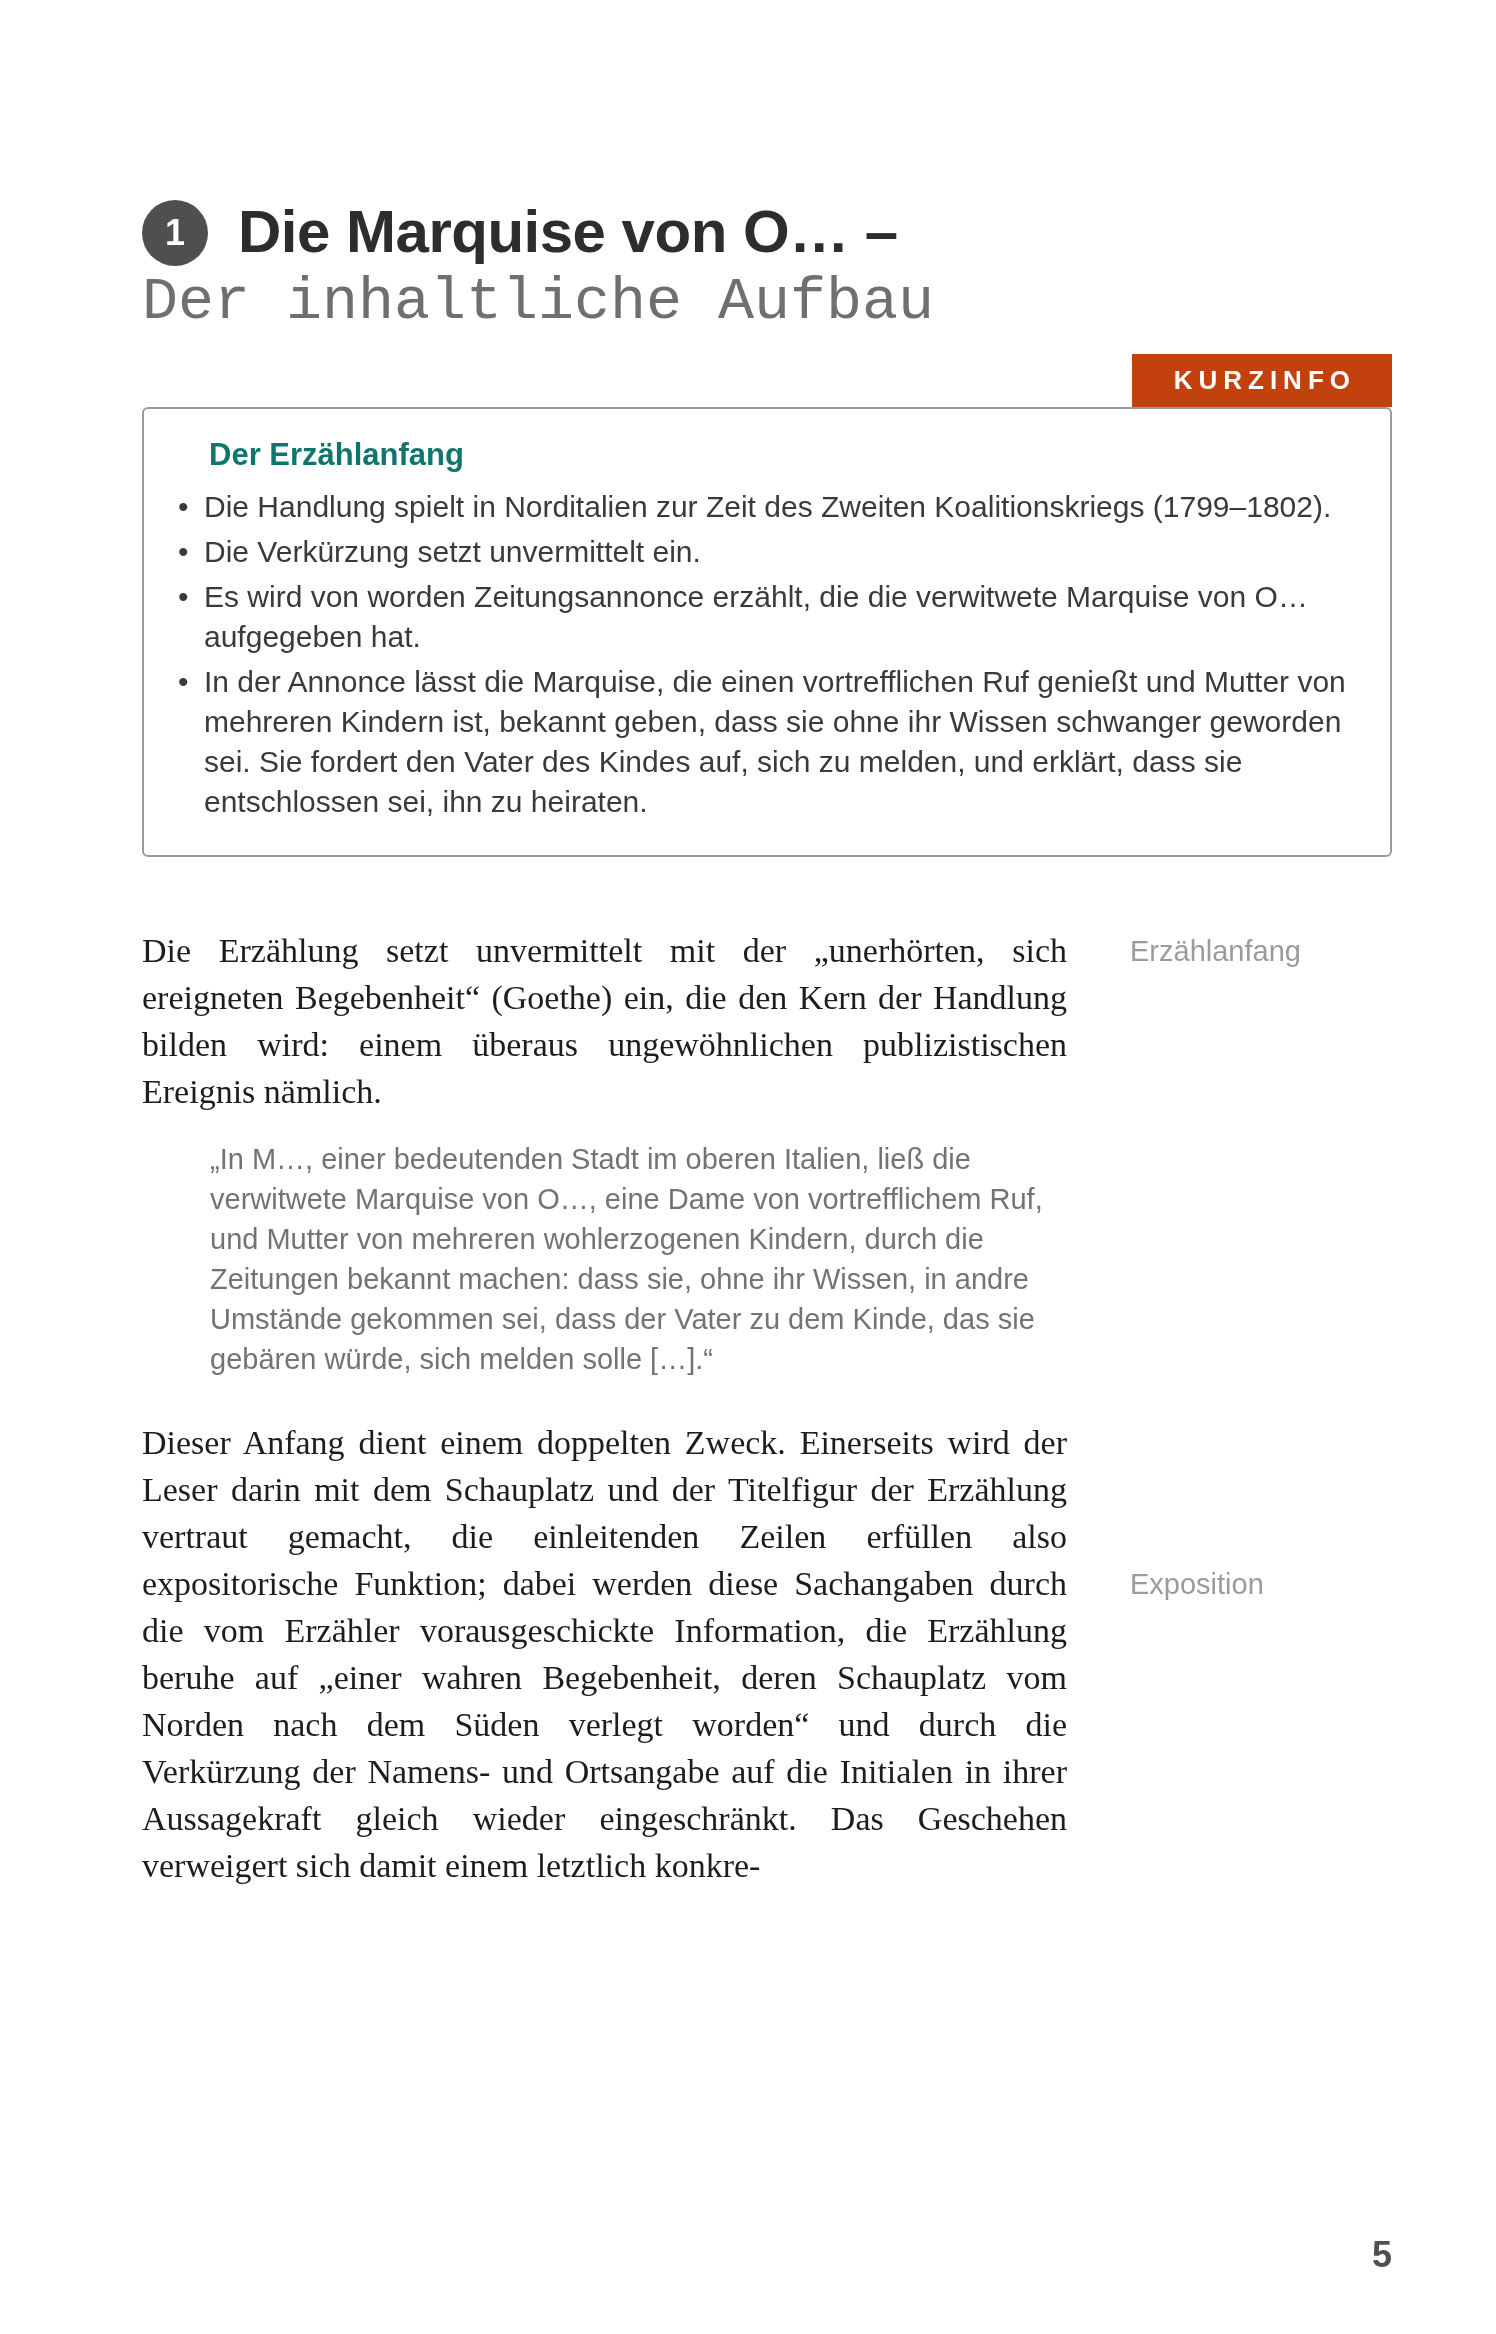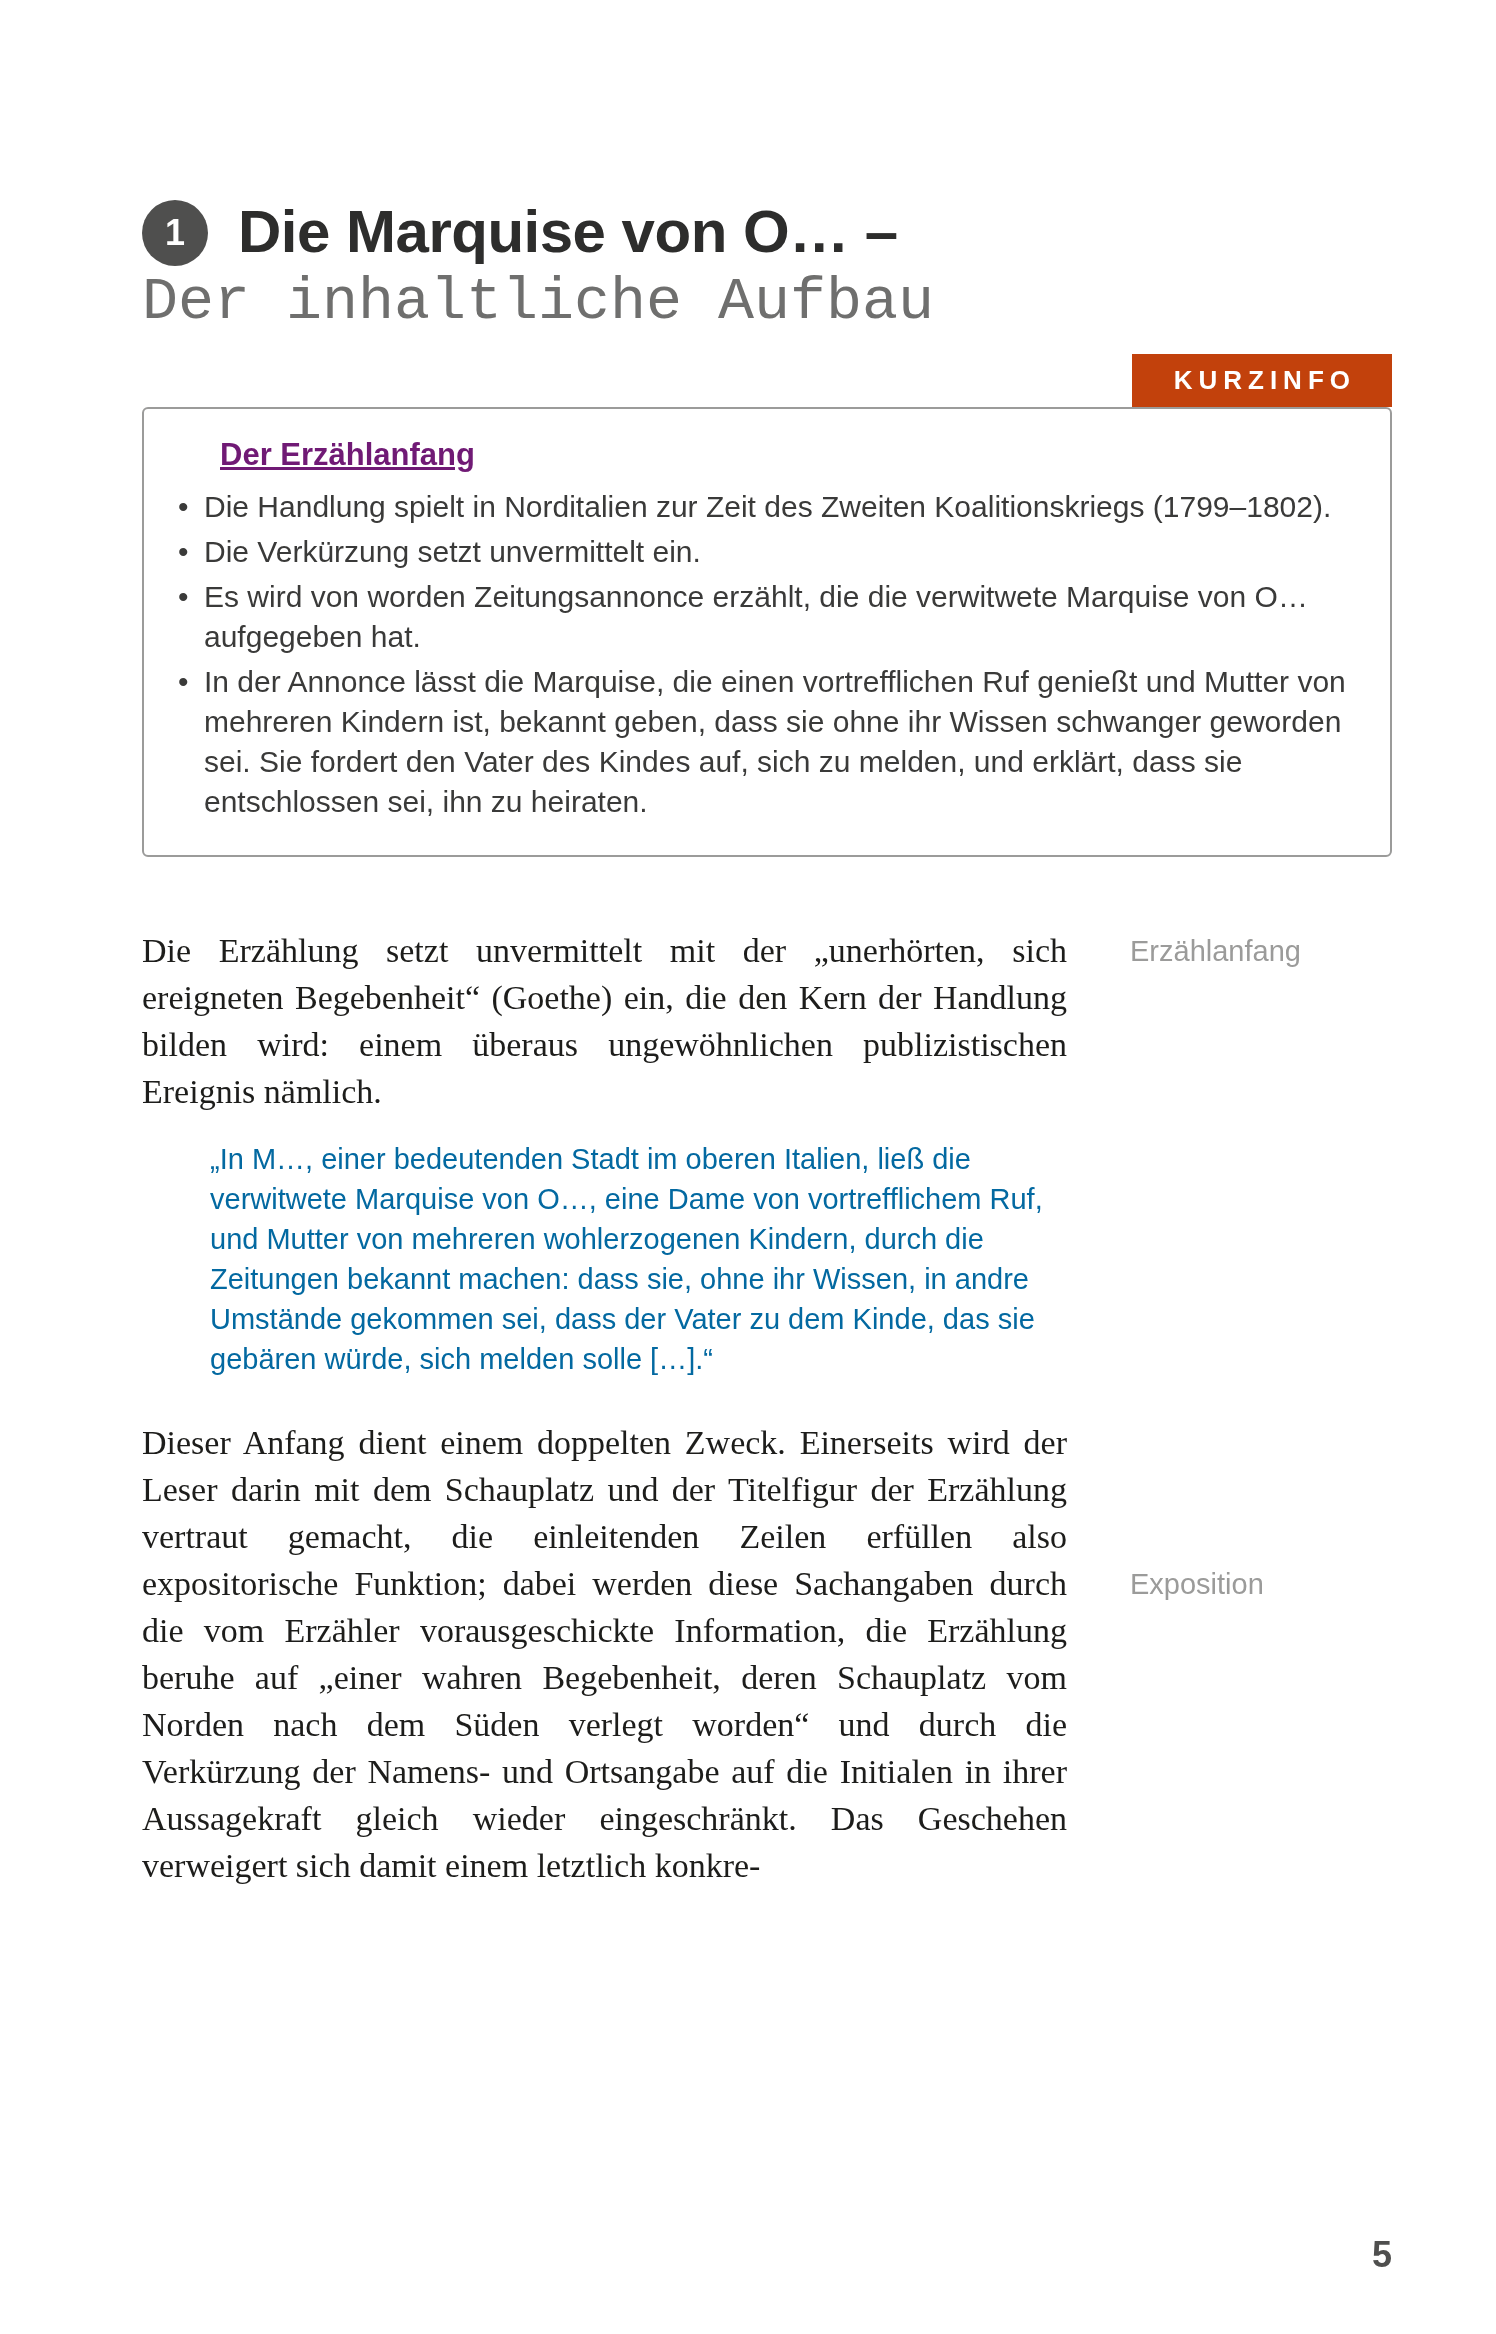--- a/index.html
+++ b/index.html
@@ -84,25 +84,24 @@
     border-radius: 6px;
     padding: 26px 40px 28px 34px;
     color: #3a3a39;
     font-size: 30px;
     line-height: 40px;
     font-family: "Liberation Sans", sans-serif;
   }
   .kurzinfo-heading {
     font-size: 31px;
     font-weight: 700;
-    color: #701a75;
-    margin-left: 42px;
+    color: #0f766e;
+    margin-left: 31px;
     margin-bottom: 12px;
     line-height: 40px;
-    text-decoration: underline;
   }
   .kurzinfo-list { list-style: none; }
   .kurzinfo-list li {
     display: flex;
     align-items: flex-start;
     margin-bottom: 5px;
   }
   .kurzinfo-list .bullet {
     flex: 0 0 26px;
     text-align: left;
@@ -134,21 +133,21 @@
     white-space: nowrap;
   }
   .margin-note.note-exposition { top: 147px; }
 
   .quote-block {
     width: 856px;
     margin: 24px 0 40px 68px;
     font-family: "Liberation Sans", sans-serif;
     font-size: 29px;
     line-height: 40px;
-    color: #0369a1;
+    color: #737373;
     text-align: left;
   }
 
   
   .page-number {
     position: absolute;
     right: 104px;
     bottom: 58px;
     font-family: "Liberation Sans", sans-serif;
     font-size: 36px;

